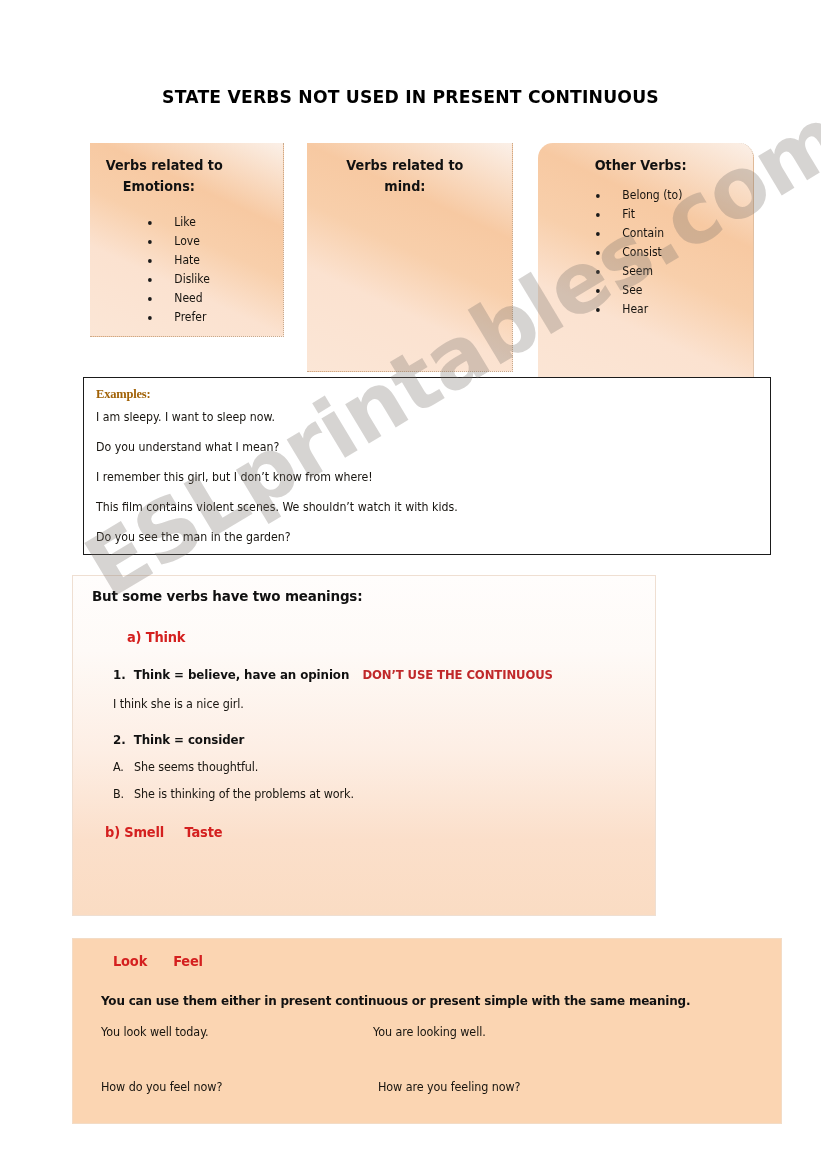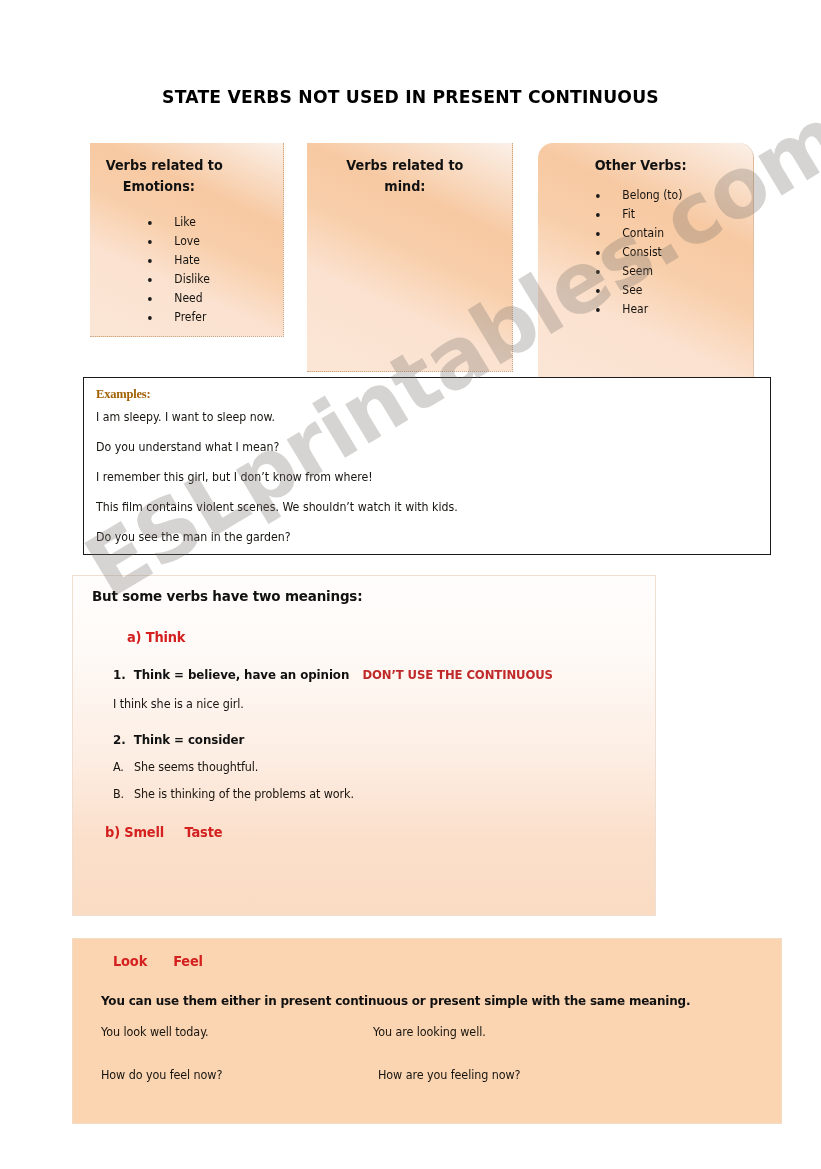--- a/index.html
+++ b/index.html
@@ -315,21 +315,21 @@
     font-family: "DejaVu Sans", sans-serif;
     font-size: 11.8px;
     color: #17140f;
     letter-spacing: -0.1px;
     transform: scaleX(0.95);
     transform-origin: left center;
     white-space: nowrap;
   }
   .lf-row .a { left: 0; }
   .lf-row .b { left: 272px; }
-  #lf-row-2 { margin-top: 26px; text-align: right; }
+  #lf-row-2 { margin-top: 38px; text-align: right; }
   #lf-row-2 .b { left: 277px; }
 </style>
 </head>
 <body>
 
 <div class="page">
 
   <div class="watermark">ESLprintables.com</div>
 
   <div class="title">STATE VERBS NOT USED IN PRESENT CONTINUOUS</div>

